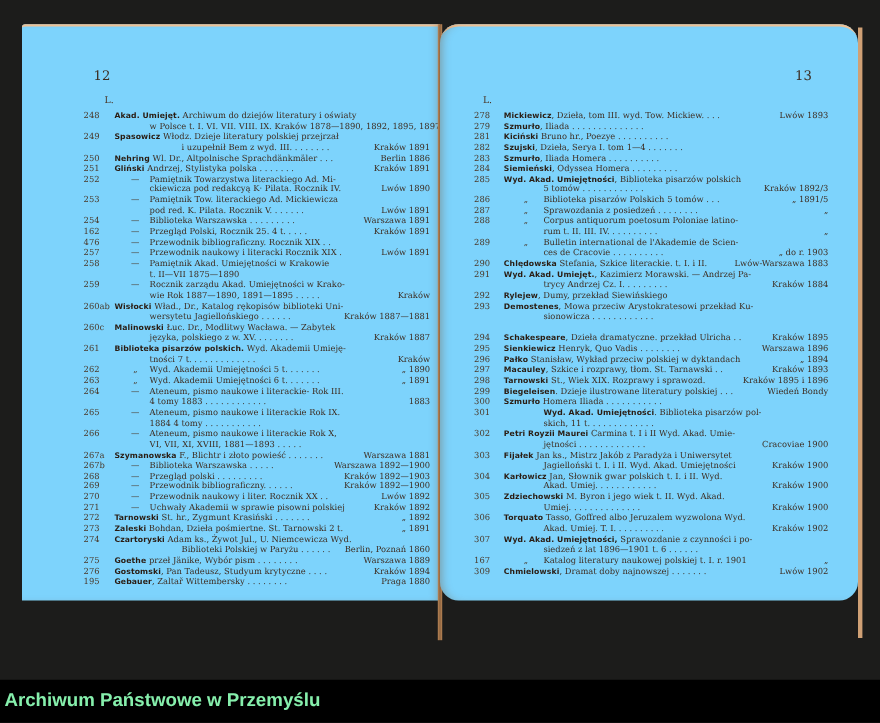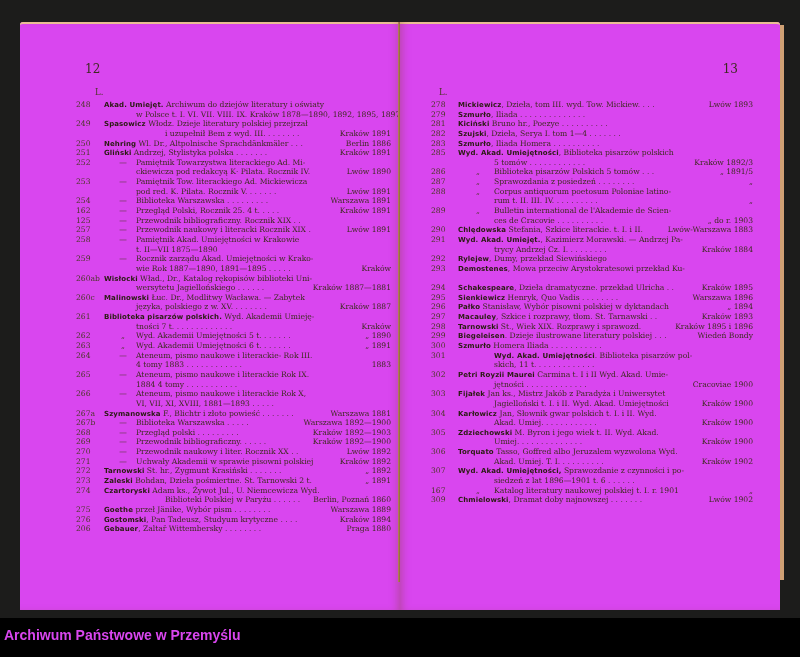--- a/index.html
+++ b/index.html
@@ -6,33 +6,34 @@
   body {
     width:800px; height:657px; overflow:hidden; position:relative;
     background:#1b1b1b;
     font-family:"DejaVu Serif", serif;
   }
   .scan-bg {
     position:absolute; left:0; top:0; width:800px; height:618px;
     background:#1c1c1b;
   }
   .page {
-    position:absolute; top:22px; height:588px;
-    background:#d946ef;
+    position:absolute; top:22px; height:524px;
+    background:#7dd3fc;
     color:#3a2a1e;
   }
   .page.left {
     left:20px; width:380px;
     border-top-left-radius:3px;
     box-shadow: inset -6px 0 8px -4px rgba(120,70,30,0.35), inset 0 4px 0 -2px #efc49a;
   }
   .page.right {
     left:400px; width:380px;
     border-top-right-radius:3px;
     box-shadow: inset 6px 0 8px -4px rgba(120,70,30,0.35), inset 0 4px 0 -2px #efc49a;
+    border-radius: 17px;
   }
   .page.right::after {
     content:""; position:absolute; right:-4px; top:3px; width:4px; height:555px;
     background:#cfa075;
   }
   .gutter {
     position:absolute; left:398px; top:22px; width:4px; height:560px;
     background:linear-gradient(to right,#b98556,#8f6540,#b98556);
   }
   .page-num {
@@ -66,21 +67,21 @@
   .right .text { left:27px; }
   .right .text.sub { left:63px; }
 
   .footer {
     position:absolute; left:0; top:618px; width:800px; height:39px;
     background:#000;
   }
   .footer-text {
     position:absolute; left:4px; top:9px;
     font-family:"Liberation Sans", sans-serif; font-weight:bold;
-    font-size:14px; color:#d946ef;
+    font-size:17px; color:#86efac;
   }
 </style>
 </head>
 <body>
 
 <div class="scan-bg"></div>
 
 <div class="page left">
   <div class="page-num">12</div>
   <div class="col-letter">L.</div>
@@ -138,21 +139,21 @@
         <span class="text sub"><span>Biblioteka Warszawska . . . . . . . . .</span></span>
         <span class="place">Warszawa 1891</span>
       </div>
       <div class="row">
         <span class="num">162</span>
         <span class="ditto">—</span>
         <span class="text sub"><span>Przegląd Polski, Rocznik 25. 4 t. . . . .</span></span>
         <span class="place">Kraków 1891</span>
       </div>
       <div class="row">
-        <span class="num">125</span>
+        <span class="num">476</span>
         <span class="ditto">—</span>
         <span class="text sub"><span>Przewodnik bibliograficzny. Rocznik XIX . .</span></span>
       </div>
       <div class="row">
         <span class="num">257</span>
         <span class="ditto">—</span>
         <span class="text sub"><span>Przewodnik naukowy i literacki Rocznik XIX .</span></span>
         <span class="place">Lwów 1891</span>
       </div>
       <div class="row">
@@ -299,21 +300,21 @@
         <span class="num">275</span>
         <span class="text"><span class="author">Goethe</span><span> przeł Jänike, Wybór pism . . . . . . . .</span></span>
         <span class="place">Warszawa 1889</span>
       </div>
       <div class="row">
         <span class="num">276</span>
         <span class="text"><span class="author">Gostomski</span><span>, Pan Tadeusz, Studyum krytyczne . . . .</span></span>
         <span class="place">Kraków 1894</span>
       </div>
       <div class="row">
-        <span class="num">206</span>
+        <span class="num">195</span>
         <span class="text"><span class="author">Gebauer</span><span>, Zaltař Wittembersky . . . . . . . .</span></span>
         <span class="place">Praga 1880</span>
       </div>
     </div>
 </div>
 
 <div class="gutter"></div>
 
 <div class="page right">
   <div class="page-num">13</div>
@@ -334,20 +335,24 @@
       </div>
       <div class="row">
         <span class="num">282</span>
         <span class="text"><span class="author">Szujski</span><span>, Dzieła, Serya I. tom 1—4 . . . . . . .</span></span>
       </div>
       <div class="row">
         <span class="num">283</span>
         <span class="text"><span class="author">Szmurło</span><span>, Iliada Homera . . . . . . . . . .</span></span>
       </div>
       <div class="row">
+        <span class="num">284</span>
+        <span class="text"><span class="author">Siemieński</span><span>, Odyssea Homera . . . . . . . . .</span></span>
+      </div>
+      <div class="row">
         <span class="num">285</span>
         <span class="text"><span class="author">Wyd. Akad. Umiejętności</span><span>, Biblioteka pisarzów polskich</span></span>
       </div>
       <div class="row">
         <span class="num"></span>
         <span class="text sub"><span>5 tomów . . . . . . . . . . . .</span></span>
         <span class="place">Kraków 1892/3</span>
       </div>
       <div class="row">
         <span class="num">286</span>
@@ -398,35 +403,39 @@
       <div class="row">
         <span class="num">292</span>
         <span class="text"><span class="author">Rylejew</span><span>, Dumy, przekład Siewińskiego</span></span>
       </div>
       <div class="row">
         <span class="num">293</span>
         <span class="text"><span class="author">Demostenes</span><span>, Mowa przeciw Arystokratesowi przekład Ku-</span></span>
       </div>
       <div class="row">
         <span class="num"></span>
+        <span class="text sub"><span>sionowicza . . . . . . . . . . . .</span></span>
+      </div>
+      <div class="row">
+        <span class="num"></span>
         <span class="text"><span></span></span>
       </div>
       <div class="row">
         <span class="num">294</span>
         <span class="text"><span class="author">Schakespeare</span><span>, Dzieła dramatyczne. przekład Ulricha . .</span></span>
         <span class="place">Kraków 1895</span>
       </div>
       <div class="row">
         <span class="num">295</span>
         <span class="text"><span class="author">Sienkiewicz</span><span> Henryk, Quo Vadis . . . . . . . .</span></span>
         <span class="place">Warszawa 1896</span>
       </div>
       <div class="row">
         <span class="num">296</span>
-        <span class="text"><span class="author">Pałko</span><span> Stanisław, Wybór pisowni polskiej w dyktandach</span></span>
+        <span class="text"><span class="author">Pałko</span><span> Stanisław, Wykład przeciw polskiej w dyktandach</span></span>
         <span class="place">„   1894</span>
       </div>
       <div class="row">
         <span class="num">297</span>
         <span class="text"><span class="author">Macauley</span><span>, Szkice i rozprawy, tłom. St. Tarnawski . .</span></span>
         <span class="place">Kraków 1893</span>
       </div>
       <div class="row">
         <span class="num">298</span>
         <span class="text"><span class="author">Tarnowski</span><span> St., Wiek XIX. Rozprawy i sprawozd.</span></span>

